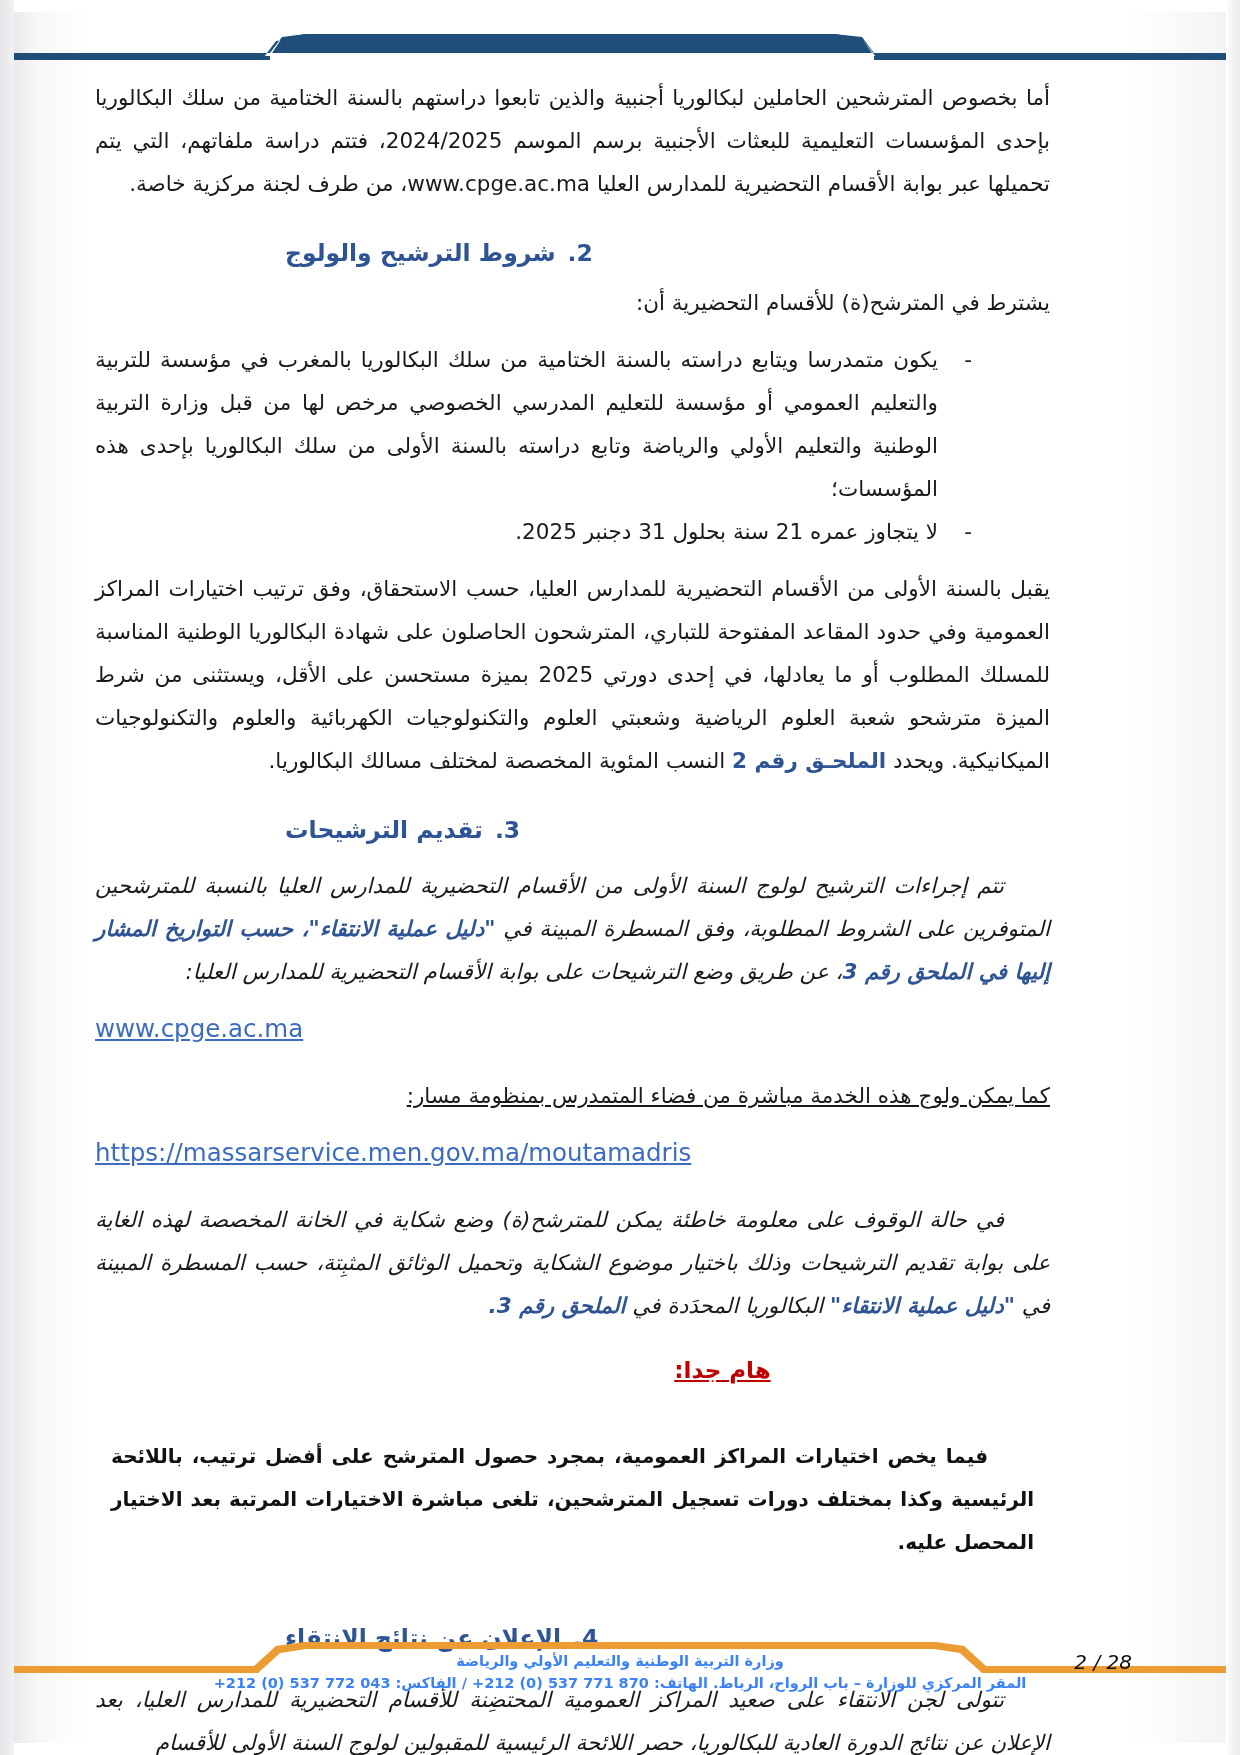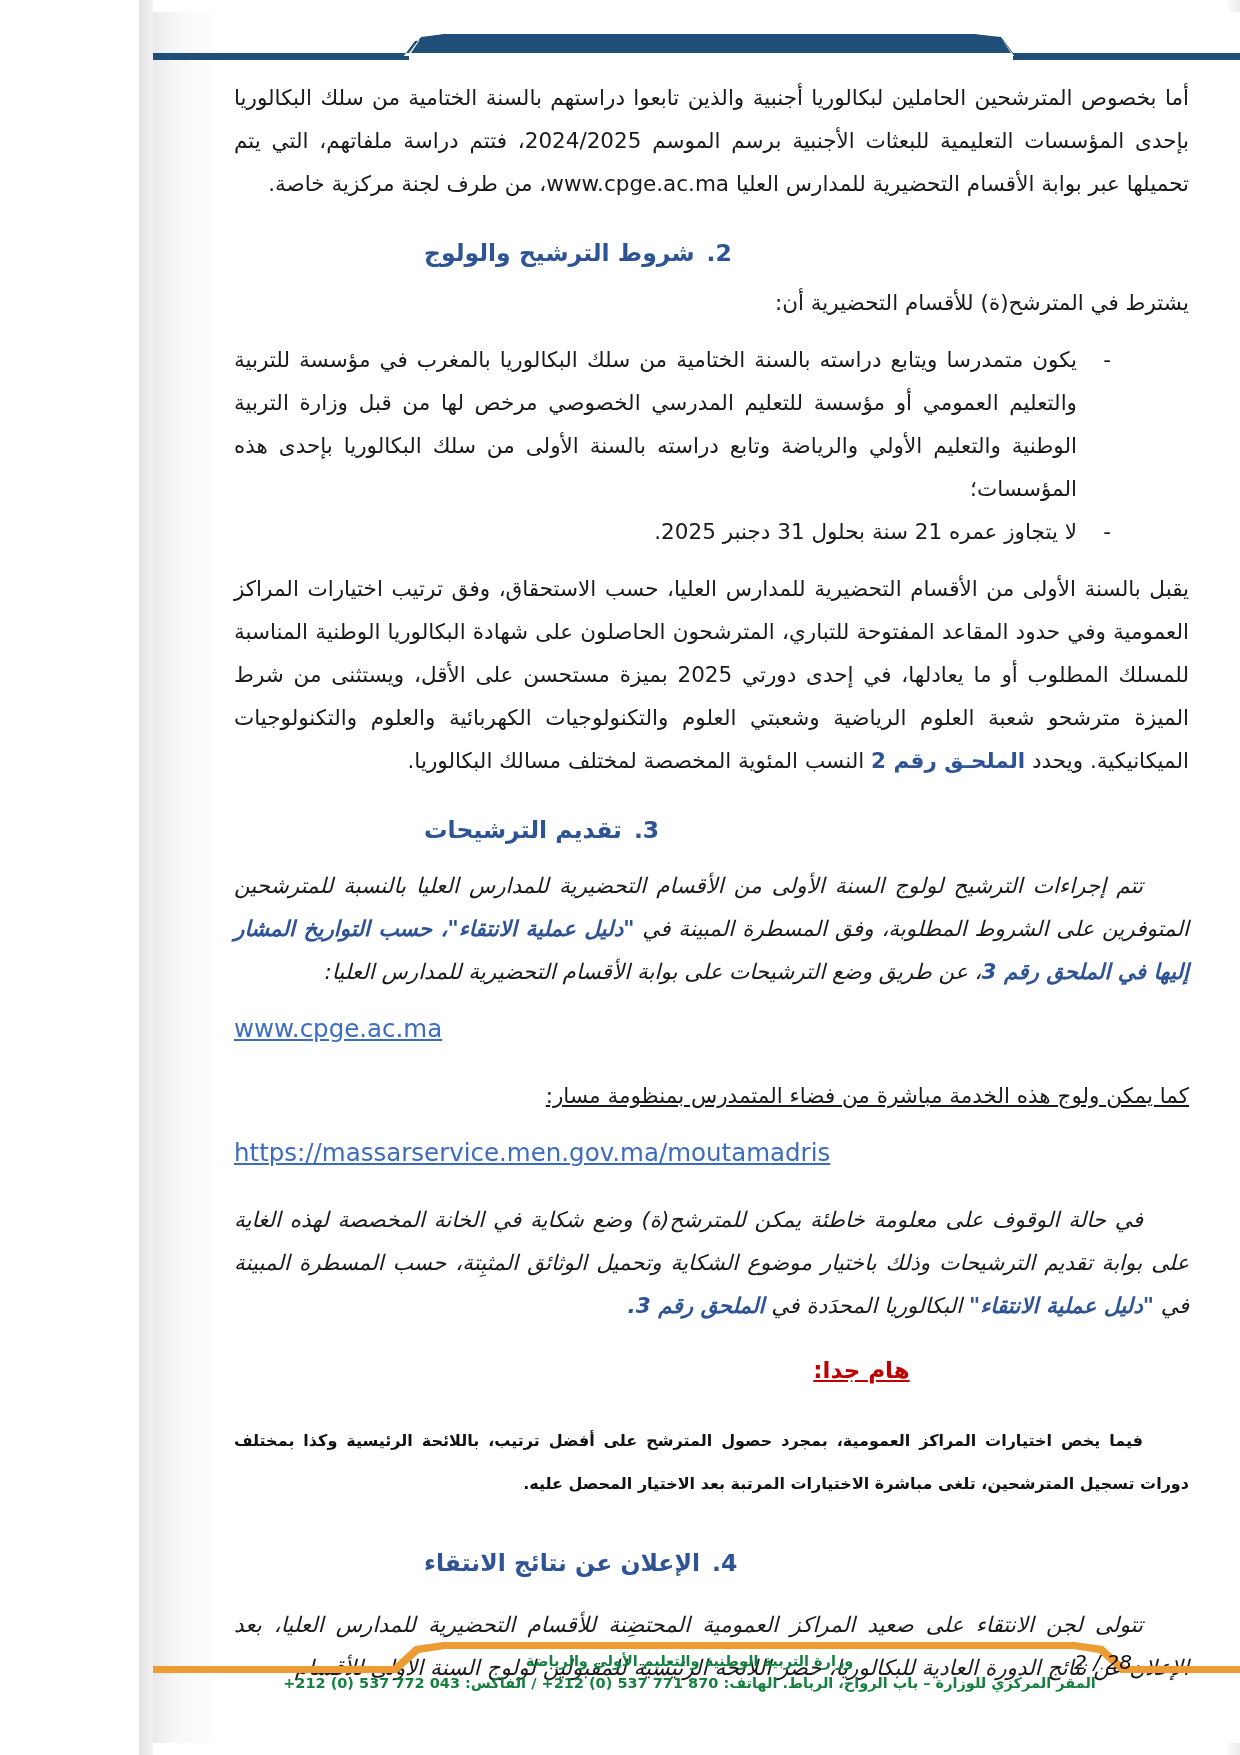--- a/index.html
+++ b/index.html
@@ -5,21 +5,21 @@
   html, body {
     margin: 0;
     padding: 0;
     background: #ffffff;
   }
   body {
     font-family: "DejaVu Sans", "Liberation Sans", sans-serif;
   }
   .page {
     position: relative;
-    width: 1101px;
+    width: 1240px;
     height: 1755px;
     background: #ffffff;
     overflow: hidden;
   }
 
   
   .sheet {
     position: absolute;
     left: 14px;
     top: 12px;
@@ -152,48 +152,48 @@
   .very-important {
     text-align: center;
     margin: 16px;
     padding-left: 300px;
   }
   .very-important span {
     font-size: 23px;
   }
 
   .bold-block {
-    font-size: 16px;
+    font-size: 20px;
     line-height: 43px;
     font-weight: bold;
     color: #111;
     text-align: justify;
     text-align-last: right;
     text-indent: 46px;
-    margin: 0;
+    margin: 16px;
   }
 
   
   .page-number {
     position: absolute;
     right: 108px;
     top: 1650px;
     font-size: 20px;
     color: #111;
     direction: ltr;
     unicode-bidi: embed;
     font-style: italic;
   }
   .footer-text {
     position: absolute;
     left: 0;
     right: 0;
     top: 1651px;
     text-align: center;
-    color: #15803d;
+    color: #3b82f6;
     font-weight: bold;
   }
   .footer-line1 {
     font-size: 14.5px;
     letter-spacing: 0px;
     line-height: 20px;
   }
   .footer-line2 {
     font-size: 14.5px;
     line-height: 22px;

